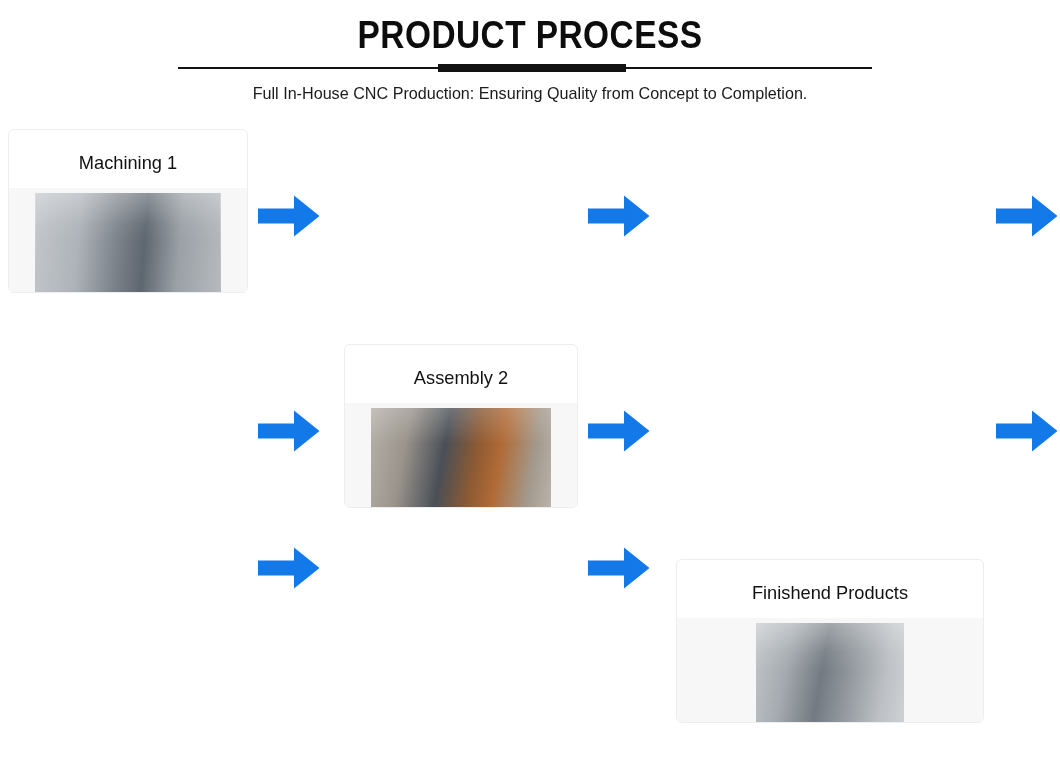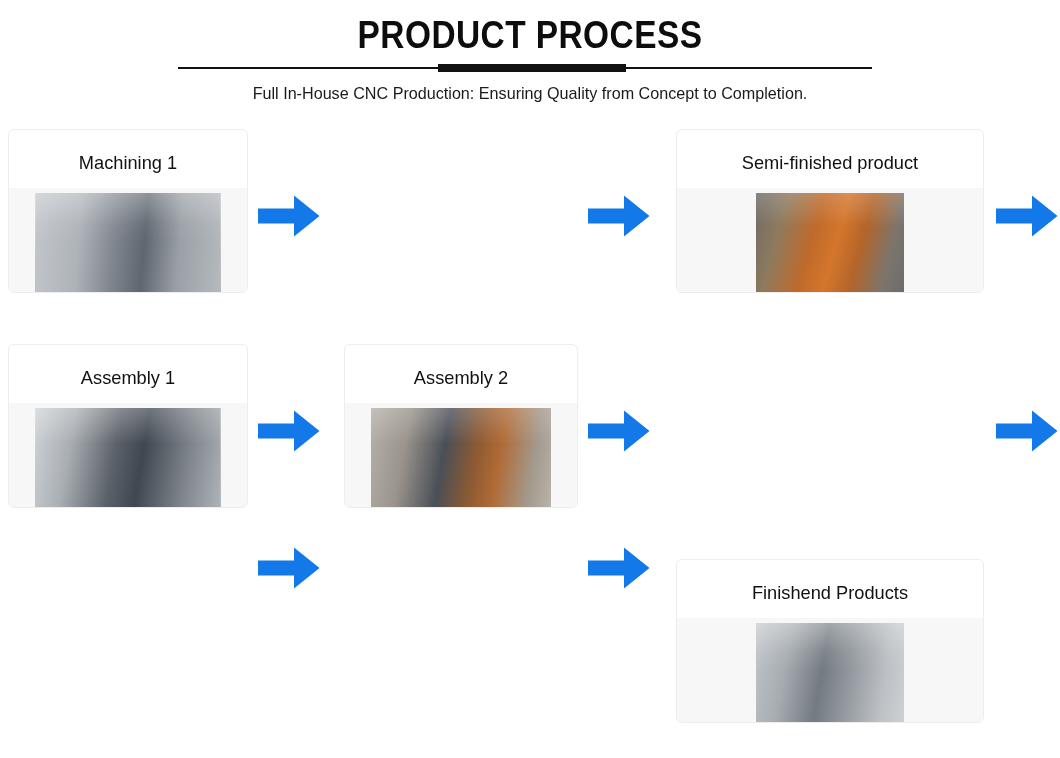--- a/index.html
+++ b/index.html
@@ -239,39 +239,27 @@
         <div class="arrow gap-0">
           <svg viewBox="0 0 62 42" xmlns="http://www.w3.org/2000/svg" aria-hidden="true">
             <path d="M0 13.5 H36 V0.5 L61.5 21 L36 41.5 V28.5 H0 Z" fill="#1479e8"></path>
           </svg>
         </div>
         <div class="arrow gap-1">
           <svg viewBox="0 0 62 42" xmlns="http://www.w3.org/2000/svg" aria-hidden="true">
             <path d="M0 13.5 H36 V0.5 L61.5 21 L36 41.5 V28.5 H0 Z" fill="#1479e8"></path>
           </svg>
         </div>
-        <div class="card col-2">
-          <div class="card-title">Semi-finished product</div>
-          <div class="photo-band">
-            <div class="photo ph-semi"></div>
-          </div>
-        </div>
         <div class="arrow gap-2">
           <svg viewBox="0 0 62 42" xmlns="http://www.w3.org/2000/svg" aria-hidden="true">
             <path d="M0 13.5 H36 V0.5 L61.5 21 L36 41.5 V28.5 H0 Z" fill="#1479e8"></path>
           </svg>
         </div>
       </div>
       <div class="row row-1">
-        <div class="card col-0">
-          <div class="card-title">Assembly 1</div>
-          <div class="photo-band">
-            <div class="photo ph-assembly1"></div>
-          </div>
-        </div>
         <div class="arrow gap-0">
           <svg viewBox="0 0 62 42" xmlns="http://www.w3.org/2000/svg" aria-hidden="true">
             <path d="M0 13.5 H36 V0.5 L61.5 21 L36 41.5 V28.5 H0 Z" fill="#1479e8"></path>
           </svg>
         </div>
         <div class="card col-1">
           <div class="card-title">Assembly 2</div>
           <div class="photo-band">
             <div class="photo ph-assembly2"></div>
           </div>

